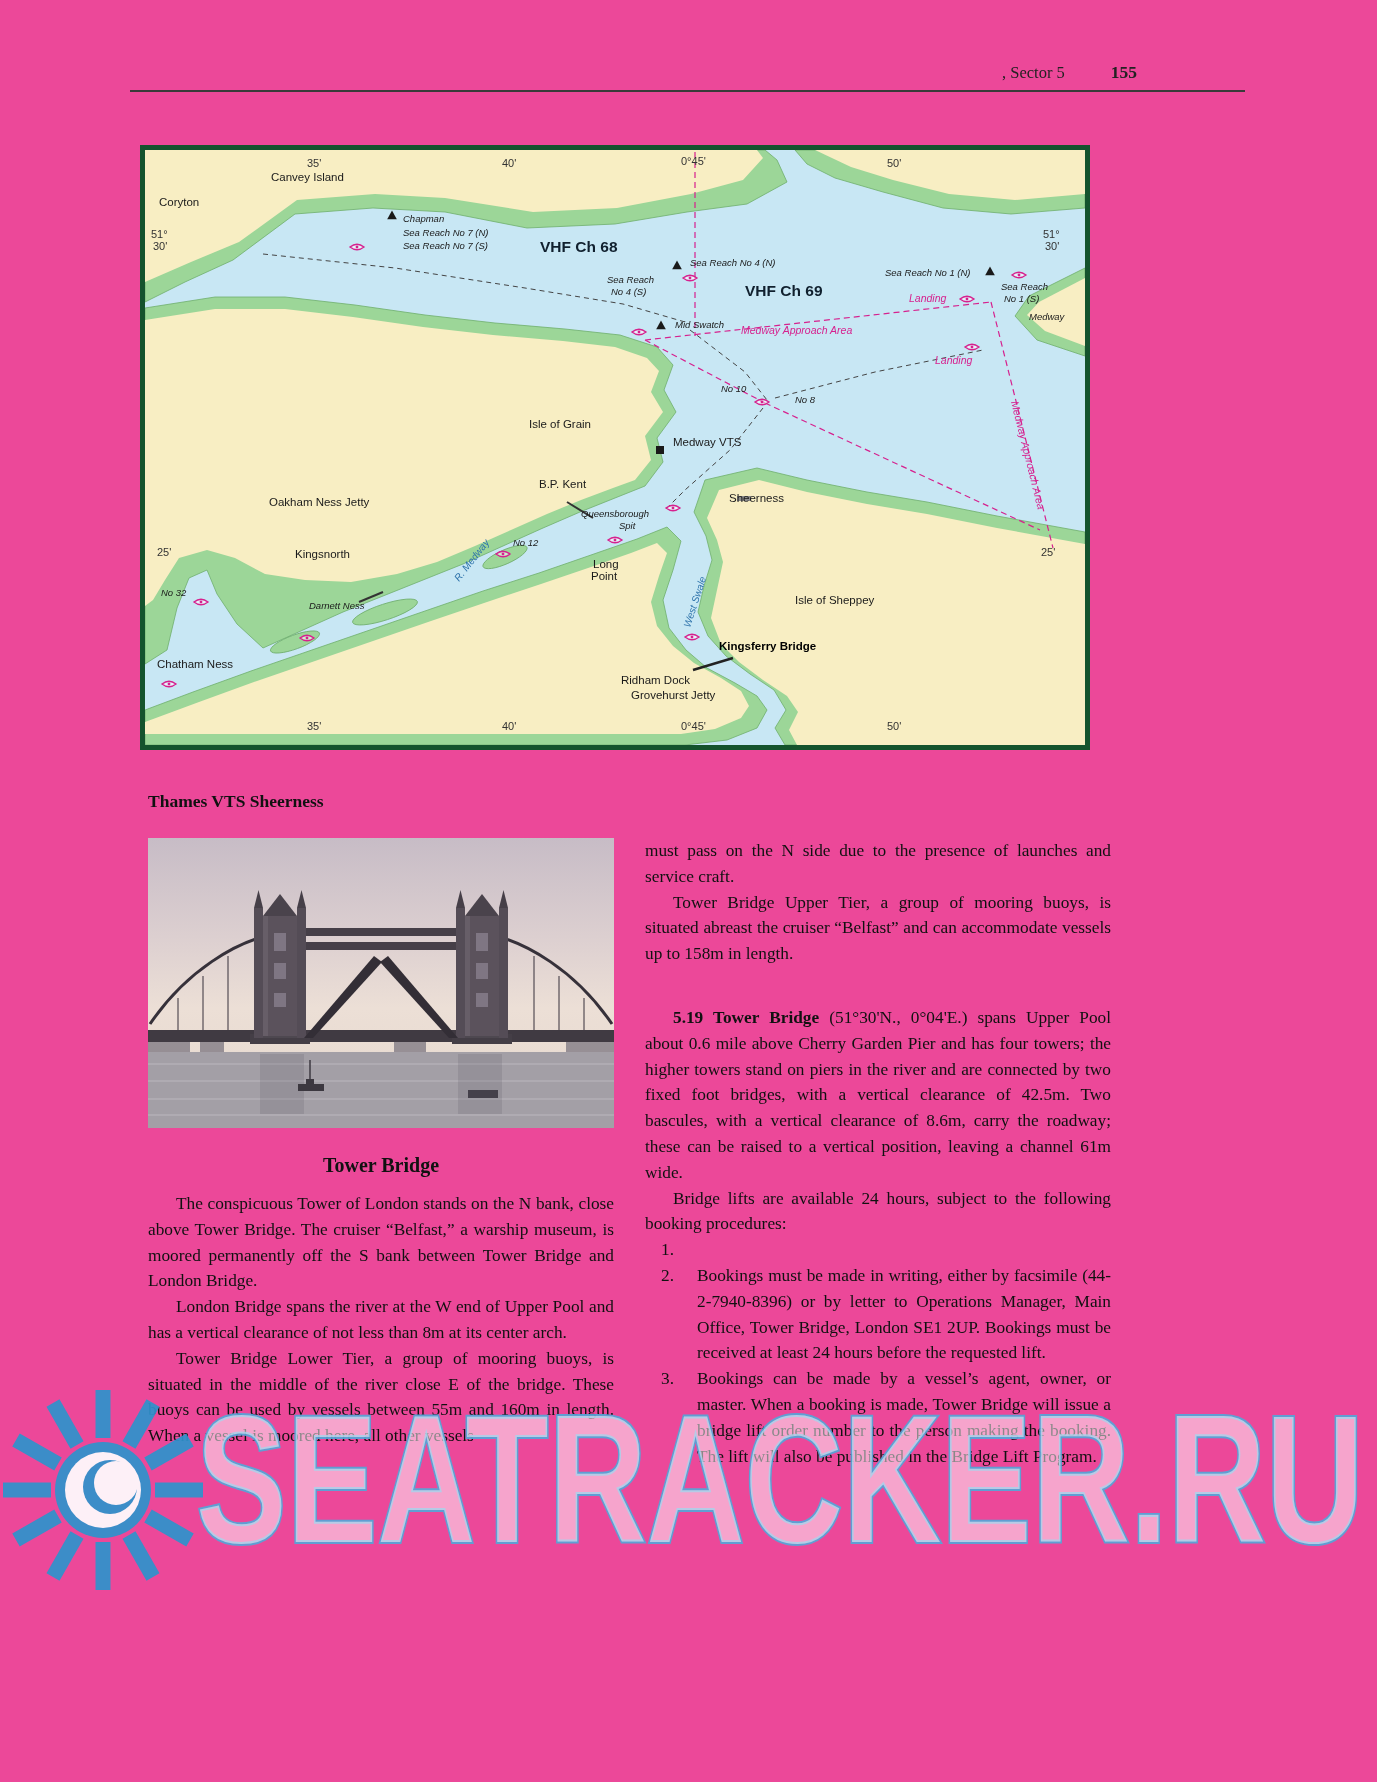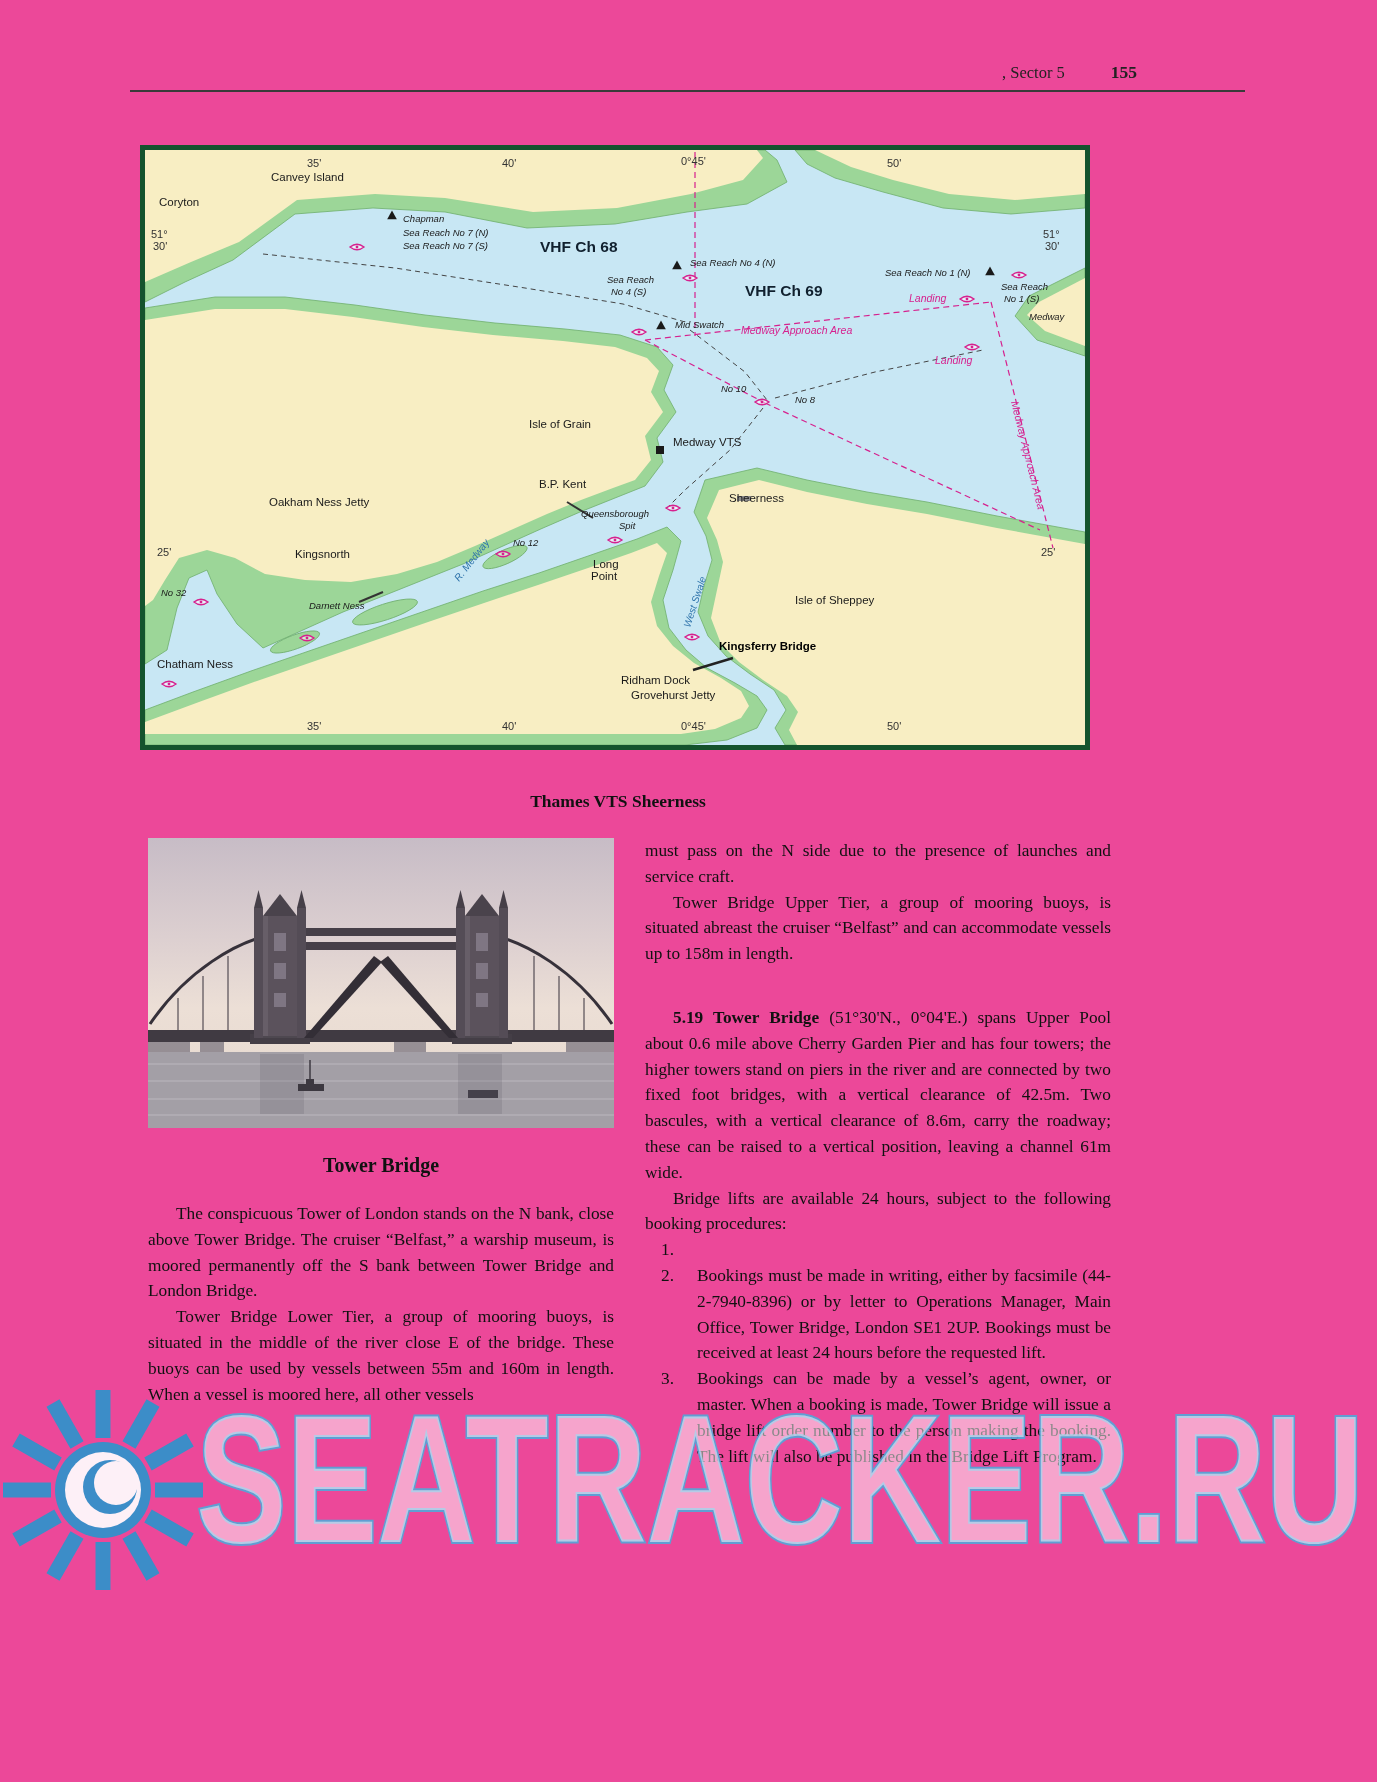--- a/index.html
+++ b/index.html
@@ -3,28 +3,28 @@
 <meta charset="utf-8">
 <style>
   html,body{margin:0;padding:0;background:#9a9a9a;}
   .page{position:relative;width:1377px;height:1782px;margin:0 auto;background:#ec4899;
         font-family:"Liberation Serif",serif;color:#111;overflow:hidden;}
   .hdr{position:absolute;top:62px;right:240px;font-size:16.5px;color:#222;}
   .hdr .pn{font-weight:bold;font-size:17.5px;margin-left:46px;}
   .rule{position:absolute;left:130px;top:90px;width:1115px;height:1.6px;background:#3a3a3a;}
   .map{position:absolute;left:140px;top:145px;width:940px;height:595px;border:5px solid #14532d;background:#c8e7f4;}
   .map svg{display:block;width:100%;height:100%;}
-  .map-caption{position:absolute;left:148px;top:791px;width:940px;text-align:center;
+  .map-caption{position:absolute;left:148px;top:791px;width:940px;
                font-weight:bold;font-size:17.5px;}
   .col-left{position:absolute;left:148px;top:838px;width:466px;}
   .col-right{position:absolute;left:645px;top:838px;width:466px;}
   .photo{width:466px;height:290px;overflow:hidden;background:#d8ccce;}
   .photo svg{display:block;}
   .photo-caption{text-align:center;font-weight:bold;font-size:20px;margin-top:26px;}
-  #leftcol{margin-top:24px;}
+  #leftcol{margin-top:14px;}
   .para{margin:0;text-align:justify;font-size:17.3px;line-height:25.8px;}
   .para.ind{text-indent:28px;}
   .para.space{margin-top:38px;}
   .li-row{display:flex;font-size:17.3px;line-height:25.8px;}
   .li-num{flex:none;width:36px;padding-left:16px;}
   .li-text{flex:1;text-align:justify;}
   
   #mapsvg text.ml{font-family:"Liberation Sans","DejaVu Sans",sans-serif;}
   #mapsvg .geo{font-size:11px;fill:#333;}
   #mapsvg .place{font-size:11.5px;fill:#1a1a1a;}
@@ -251,20 +251,21 @@
           <rect x="150" y="246" width="26" height="7"></rect>
           <rect x="158" y="241" width="8" height="5"></rect>
           <line x1="162" y1="222" x2="162" y2="241" stroke="#3c3840" stroke-width="1.5"></line>
           <rect x="320" y="252" width="30" height="8" fill="#44404a"></rect>
         </g>
       </svg>
     </div>
     <div class="photo-caption">Tower Bridge</div>
     <div id="leftcol">
         <p class="para ind">The conspicuous Tower of London stands on the N bank, close above Tower Bridge. The cruiser “Belfast,” a warship museum, is moored permanently off the S bank between Tower Bridge and London Bridge.</p>
+        <p class="para ind">London Bridge spans the river at the W end of Upper Pool and has a vertical clearance of not less than 8m at its center arch.</p>
         <p class="para ind">Tower Bridge Lower Tier, a group of mooring buoys, is situated in the middle of the river close E of the bridge. These buoys can be used by vessels between 55m and 160m in length. When a vessel is moored here, all other vessels</p>
       </div>
   </div>
 
   <div class="col-right">
     <div id="rightcol">
         <p class="para">must pass on the N side due to the presence of launches and service craft.</p>
         <p class="para ind">Tower Bridge Upper Tier, a group of mooring buoys, is situated abreast the cruiser “Belfast” and can accommodate vessels up to 158m in length.</p>
         <p class="para ind space"><strong>5.19  Tower Bridge </strong>(51°30'N., 0°04'E.) spans Upper Pool about 0.6 mile above Cherry Garden Pier and has four towers; the higher towers stand on piers in the river and are connected by two fixed foot bridges, with a vertical clearance of 42.5m. Two bascules, with a vertical clearance of 8.6m, carry the roadway; these can be raised to a vertical position, leaving a channel 61m wide.</p>
         <p class="para ind">Bridge lifts are available 24 hours, subject to the following booking procedures:</p>

